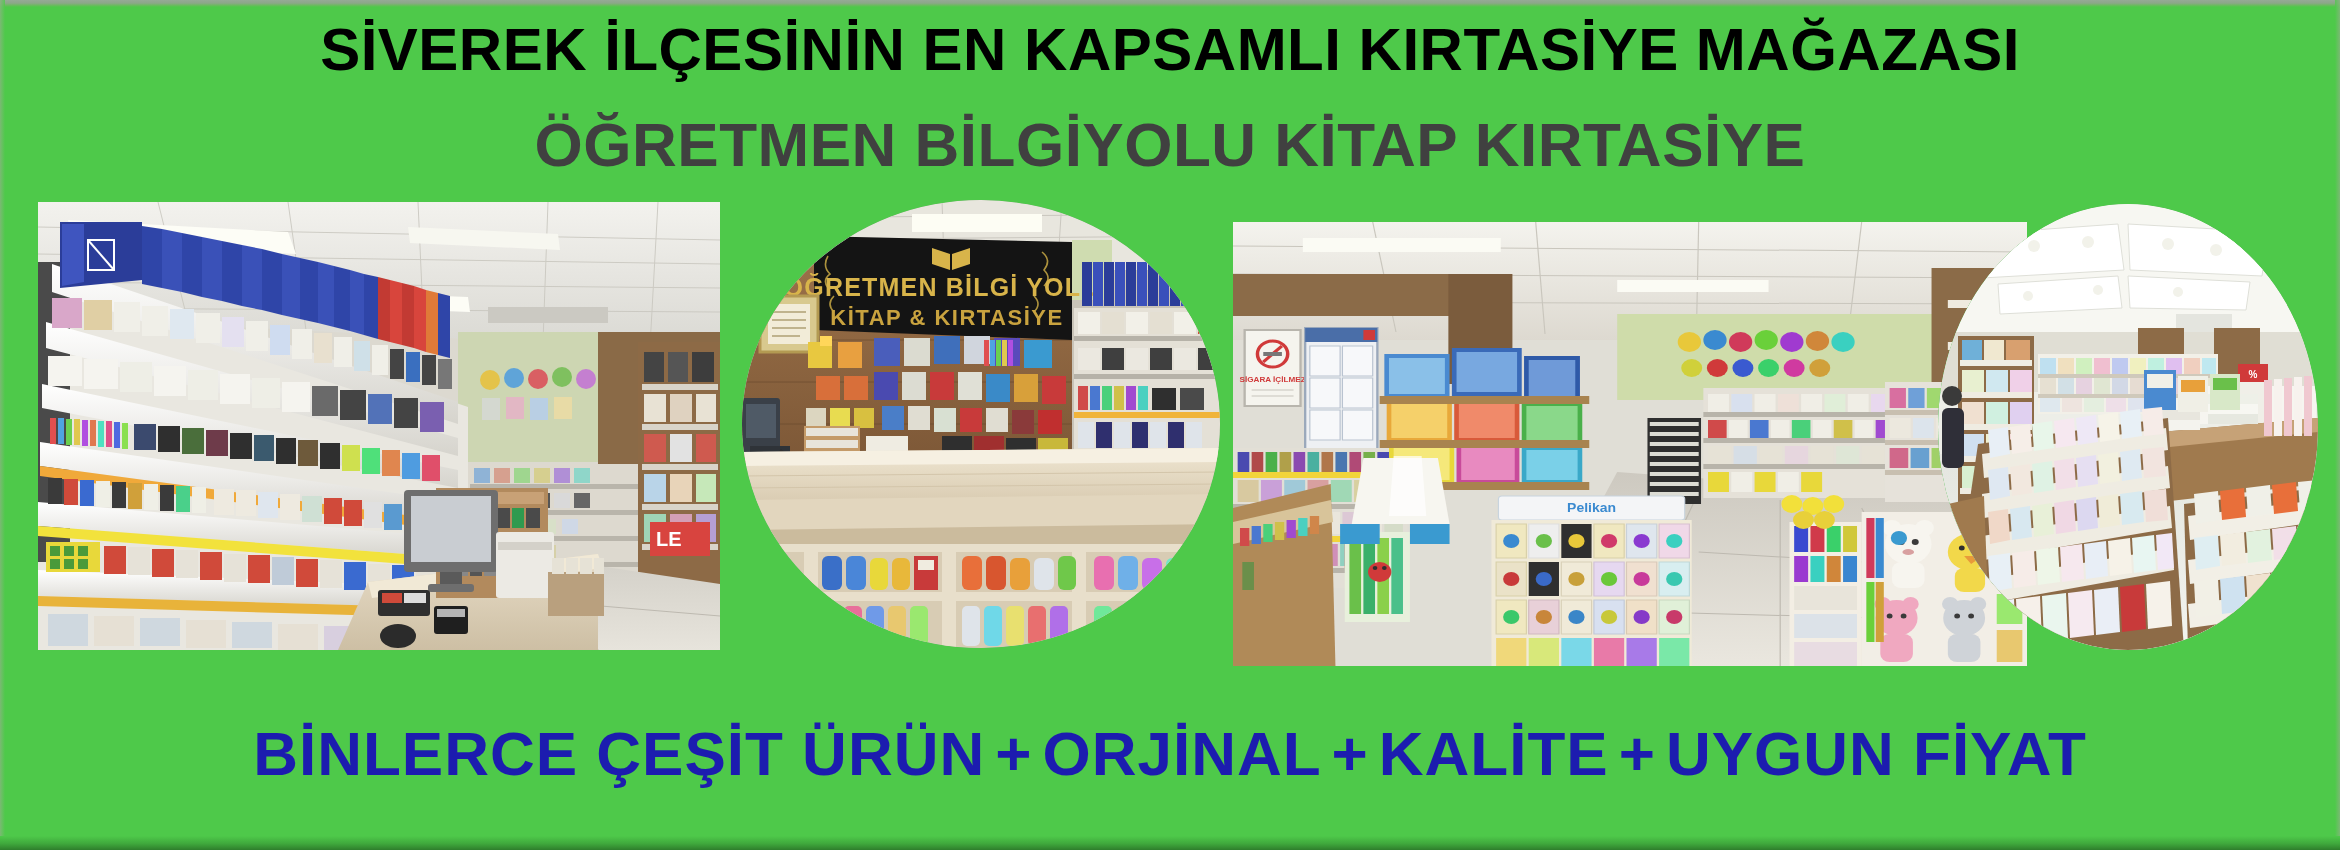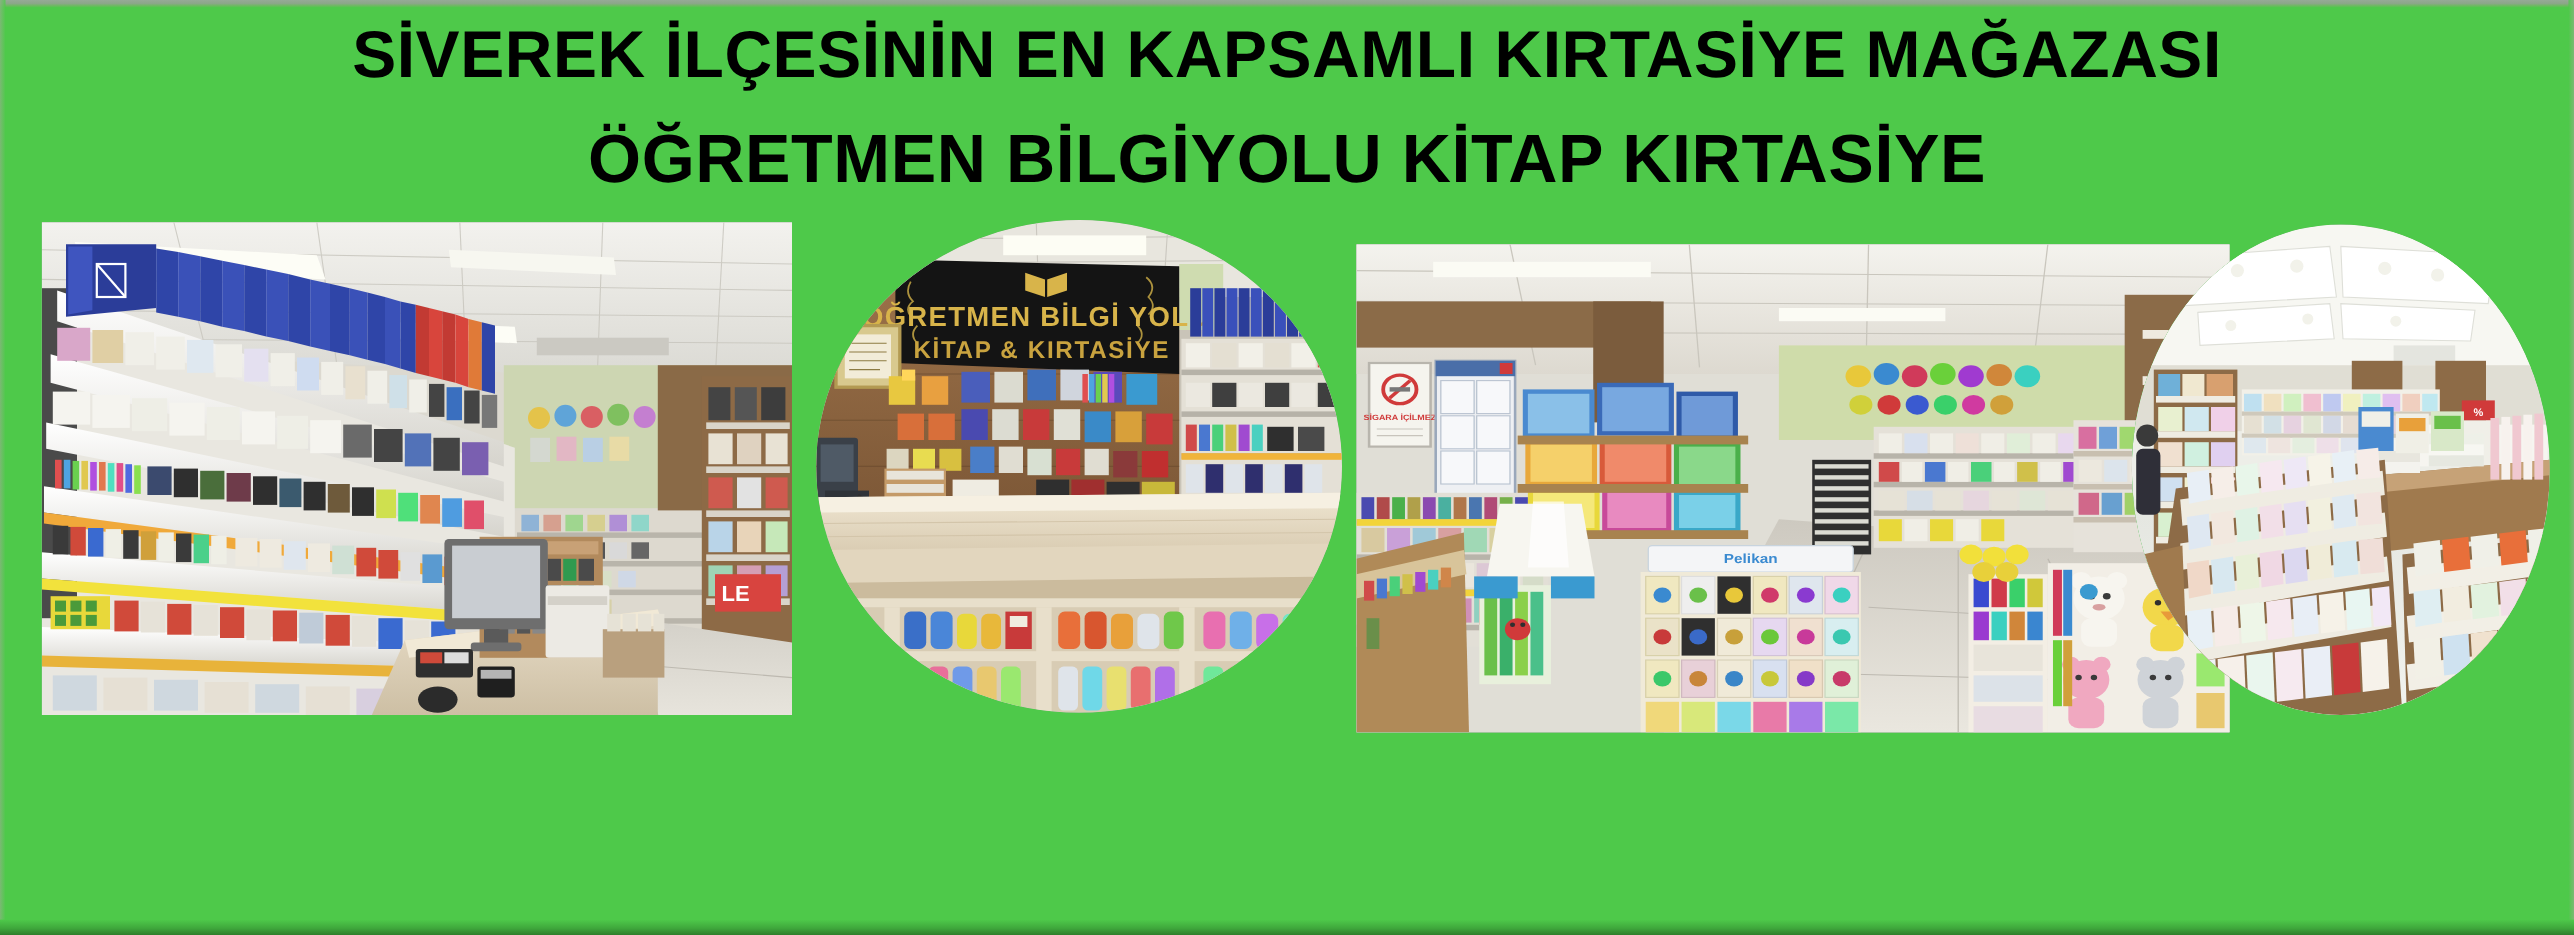--- a/index.html
+++ b/index.html
@@ -34,21 +34,21 @@
 
   
   .headline-wrap{position:absolute;left:0;top:0;width:2340px;text-align:center;}
   .line1{
     position:absolute;left:0;top:16px;width:2340px;
     font-size:60px;font-weight:bold;color:#000000;
     letter-spacing:.5px;line-height:68px;white-space:nowrap;
   }
   .line2{
     position:absolute;left:0;top:110px;width:2340px;
-    font-size:62px;font-weight:bold;color:#000000;
+    font-size:62px;font-weight:bold;color:#404040;
     letter-spacing:.5px;line-height:70px;white-space:nowrap;
   }
   .bottomline{
     position:absolute;left:0;top:718px;width:2340px;text-align:center;
     font-size:62px;font-weight:bold;color:#1c1caf;
     letter-spacing:1px;line-height:72px;white-space:nowrap;
   }
   .bottomline .plus{color:#1c1caf;font-weight:bold;padding:0 10px;}
 
   
@@ -1305,15 +1305,18 @@
             <polygon points="282,375 306,372 308,407 284,410" fill="#cfe2f0"></polygon>
             <polygon points="308,372 332,369 334,404 310,407" fill="#f0e2cf"></polygon>
             <polygon points="334,369 358,366 360,401 336,404" fill="#cff0d8"></polygon>
             <polygon points="360,366 380,364 380,399 362,401" fill="#e8cff0"></polygon>
           </g>
         </g>
       </g>
     </svg>
   </div>
 
+  <div class="bottomline">
+    <span>BİNLERCE ÇEŞİT ÜRÜN</span><span class="plus">+</span><span>ORJİNAL</span><span class="plus">+</span><span>KALİTE</span><span class="plus">+</span><span>UYGUN FİYAT</span>
+  </div>
 
   <div class="edge-bottom"></div>
 </div>
 
 </body></html>

